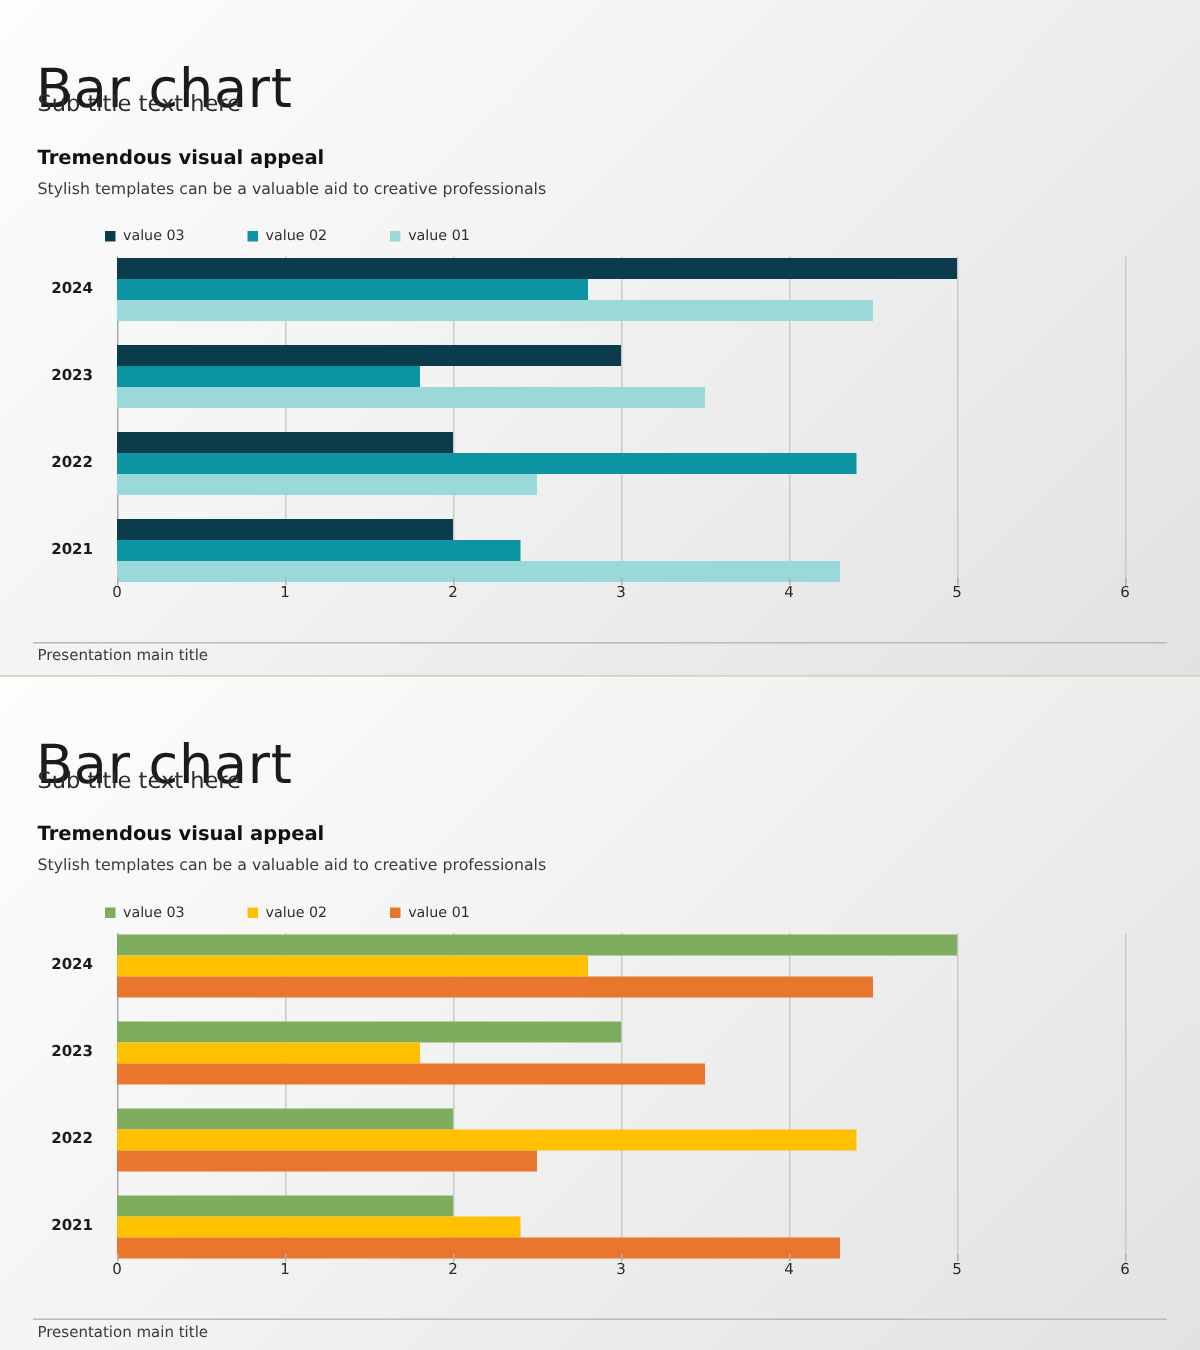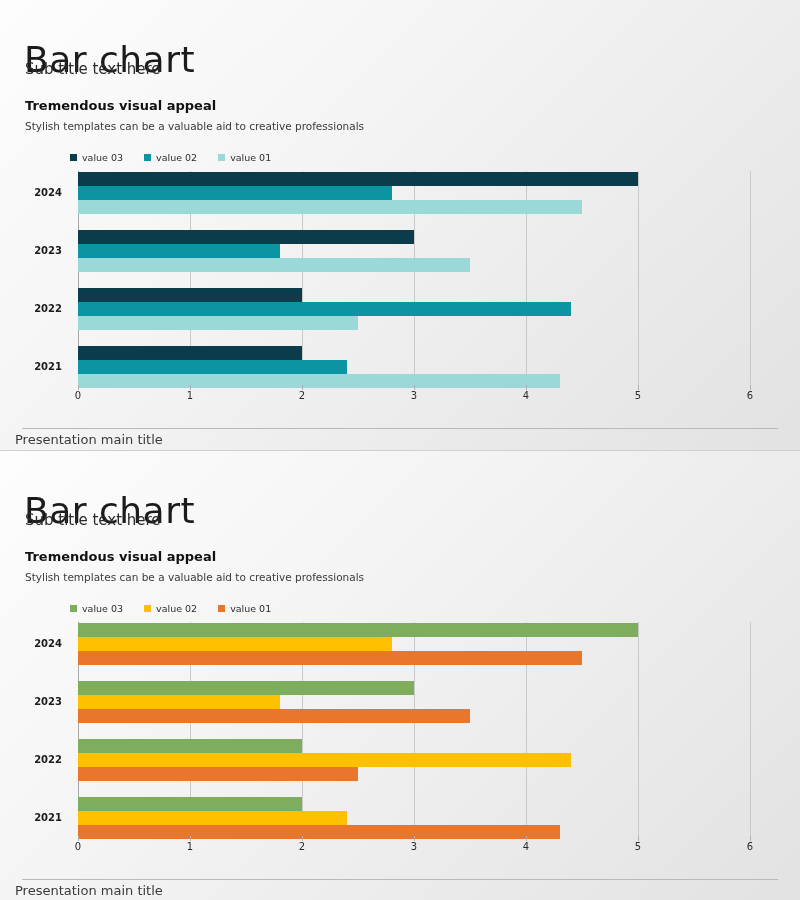--- a/index.html
+++ b/index.html
@@ -73,21 +73,21 @@
     line-height: 1;
   }
 
   
   .legend {
     position: absolute;
     left: 70px;
     top: 153px;
     display: flex;
     align-items: center;
-    gap: 21px;
+    gap: 42px;
   }
   .legend-item {
     display: flex;
     align-items: center;
     gap: 5px;
   }
   .legend-swatch {
     width: 7px;
     height: 7px;
     display: block;
@@ -203,23 +203,23 @@
   .footer-rule {
     position: absolute;
     left: 22px;
     right: 22px;
     top: 428px;
     height: 1px;
     background: #b9b9b9;
   }
   .footer-text {
     position: absolute;
-    left: 15px;
+    left: 25px;
     top: 433px;
-    font-size: 13px;
+    font-size: 10px;
     color: #3a3a3a;
     line-height: 1;
   }
 </style>
 </head>
 <body>
 
 <div class="deck">
 
   <section class="slide">

